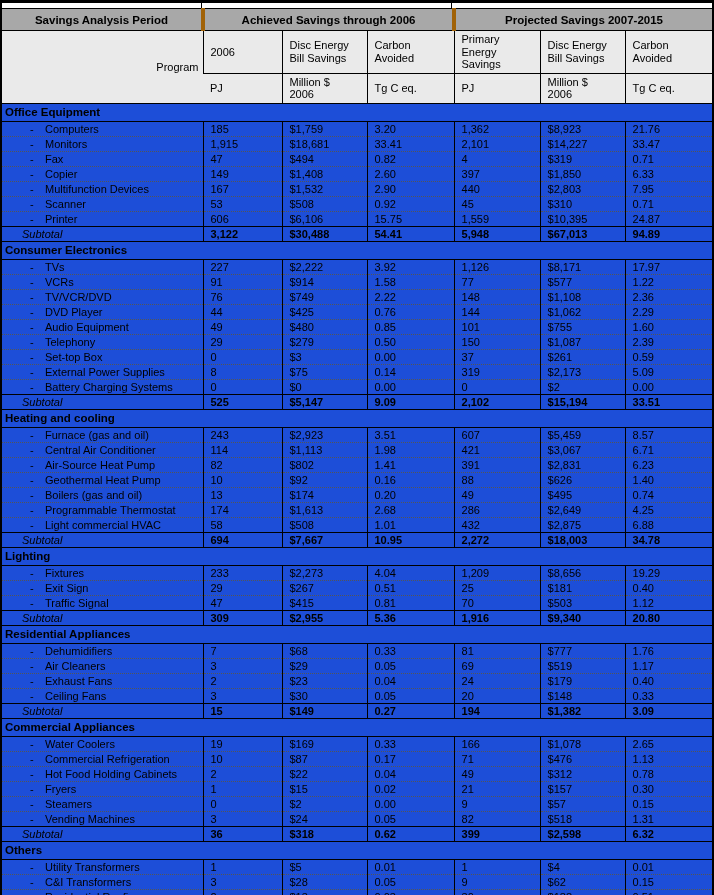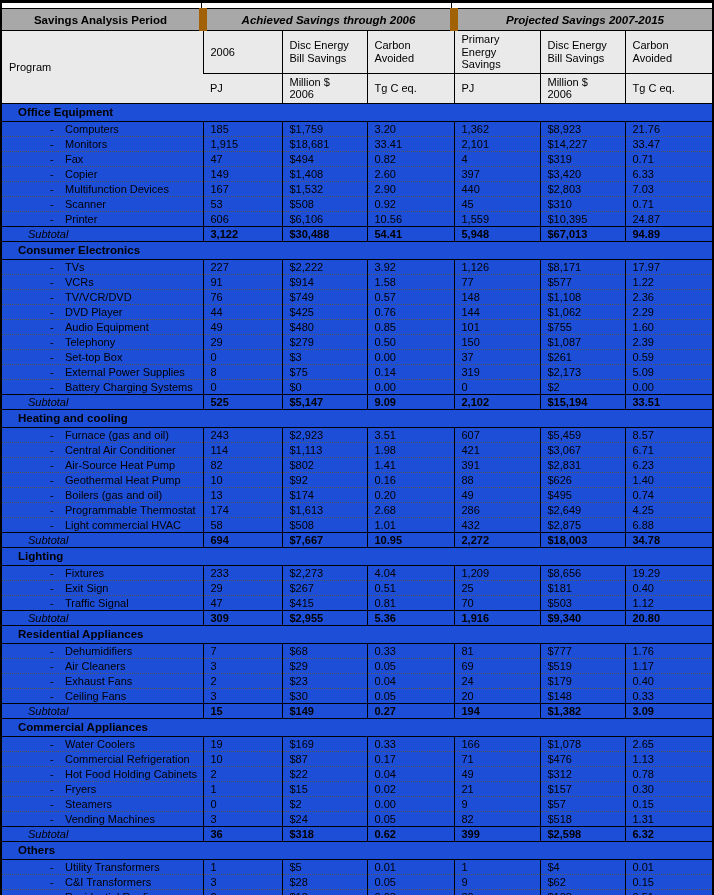--- a/index.html
+++ b/index.html
@@ -7,42 +7,42 @@
         font-family:"Liberation Sans","DejaVu Sans",sans-serif;color:#000;}
   .tablebox{position:absolute;left:0;top:0;width:710px;border-left:2px solid #000;border-right:2px solid #000;}
   .topstrip{height:5px;border-top:3px solid #000;position:relative;background:#fff;}
   .topstrip .tick{position:absolute;top:0;width:1px;height:5px;background:#000;}
   table{border-collapse:collapse;table-layout:fixed;width:710px;border-bottom:3px solid #000;}
   td,th{overflow:hidden;vertical-align:middle;font-weight:normal;text-align:left;}
 
   
   tr.band td{background:#a8a8a8;border-top:1px solid #000;border-bottom:1px solid #000;
              font-weight:bold;font-size:11.5px;text-align:center;height:19px;}
-  tr.band td.gap{border-left:8px solid #a16207;font-style:italic;}
+  tr.band td.gap{border-left:4px solid #a16207;}
 
   
   tr.sub1 td, tr.sub2 td{background:#eaeaea;border-left:1px solid #000;border-bottom:1px solid #000;
              font-size:11px;white-space:pre-line;padding:2px 4px 2px 7px;line-height:12.5px;}
   tr.sub1 td:first-child, tr.sub2 td:first-child{border-left:none;}
   tr.sub1 td{height:35px;}
   tr.sub2 td{height:19px;}
-  td.programcell{padding-left:8px;}
+  td.programcell{padding-left:8px;text-align:right;}
 
   
   td.val{border-left:1px solid #000;padding-left:7px;font-size:11px;}
   tr.section-row td{border-top:1px solid #000;font-weight:bold;font-size:11.5px;
-                    padding-left:16px;height:15px;}
+                    padding-left:3px;height:15px;}
   tr.item-row{height:14.4px;}
   tr.item-row td{border-top:1px dotted #555;font-size:11px;}
   tr.item-row.first-item td{border-top:1px solid #000;}
-  td.item-label{padding-left:48px;}
+  td.item-label{padding-left:28px;}
   td.item-label::before{content:"-";display:inline-block;width:15px;}
   tr.subtotal-row{height:14.6px;}
   tr.subtotal-row td{border-top:1px solid #000;font-size:11px;}
-  td.subtotal-label{font-style:italic;padding-left:26px;}
+  td.subtotal-label{font-style:italic;padding-left:20px;}
   tr.subtotal-row.bold-vals td.val{font-weight:bold;}
 </style>
 </head>
 <body>
 
 <div class="page">
   <div class="tablebox">
     <div class="topstrip">
       <div class="tick" style="left:199px"></div>
       <div class="tick" style="left:449px"></div>
@@ -120,46 +120,46 @@
             <td class="val">4</td>
             <td class="val">$319</td>
             <td class="val">0.71</td>
           </tr>
           <tr class="item-row">
             <td class="item-label">Copier</td>
             <td class="val">149</td>
             <td class="val">$1,408</td>
             <td class="val">2.60</td>
             <td class="val">397</td>
-            <td class="val">$3,420</td>
+            <td class="val">$1,850</td>
             <td class="val">6.33</td>
           </tr>
           <tr class="item-row">
             <td class="item-label">Multifunction Devices</td>
             <td class="val">167</td>
             <td class="val">$1,532</td>
             <td class="val">2.90</td>
             <td class="val">440</td>
             <td class="val">$2,803</td>
-            <td class="val">7.03</td>
+            <td class="val">7.95</td>
           </tr>
           <tr class="item-row">
             <td class="item-label">Scanner</td>
             <td class="val">53</td>
             <td class="val">$508</td>
             <td class="val">0.92</td>
             <td class="val">45</td>
             <td class="val">$310</td>
             <td class="val">0.71</td>
           </tr>
           <tr class="item-row">
             <td class="item-label">Printer</td>
             <td class="val">606</td>
             <td class="val">$6,106</td>
-            <td class="val">10.56</td>
+            <td class="val">15.75</td>
             <td class="val">1,559</td>
             <td class="val">$10,395</td>
             <td class="val">24.87</td>
           </tr>
           <tr class="subtotal-row bold-vals">
             <td class="subtotal-label">Subtotal</td>
             <td class="val">3,122</td>
             <td class="val">$30,488</td>
             <td class="val">54.41</td>
             <td class="val">5,948</td>
@@ -184,21 +184,21 @@
             <td class="val">$914</td>
             <td class="val">1.58</td>
             <td class="val">77</td>
             <td class="val">$577</td>
             <td class="val">1.22</td>
           </tr>
           <tr class="item-row">
             <td class="item-label">TV/VCR/DVD</td>
             <td class="val">76</td>
             <td class="val">$749</td>
-            <td class="val">0.57</td>
+            <td class="val">2.22</td>
             <td class="val">148</td>
             <td class="val">$1,108</td>
             <td class="val">2.36</td>
           </tr>
           <tr class="item-row">
             <td class="item-label">DVD Player</td>
             <td class="val">44</td>
             <td class="val">$425</td>
             <td class="val">0.76</td>
             <td class="val">144</td>

